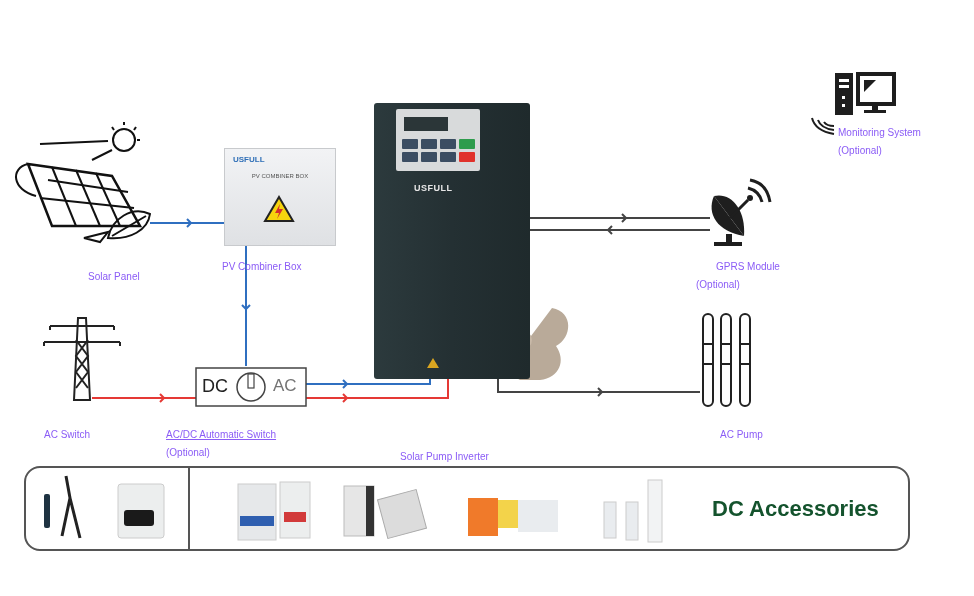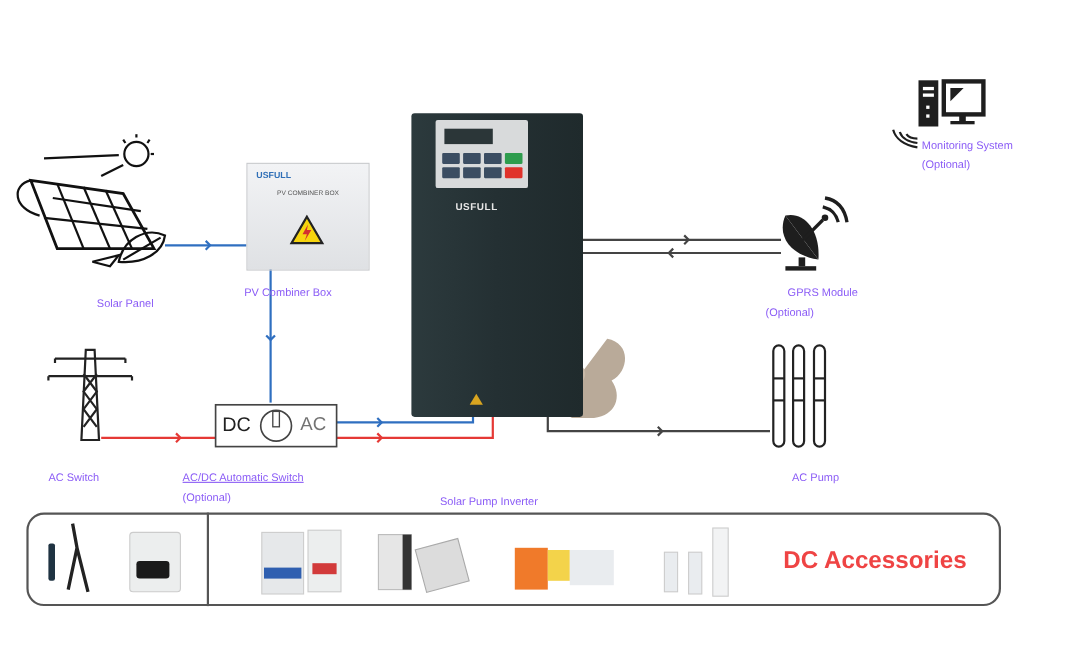--- a/index.html
+++ b/index.html
@@ -1,21 +1,21 @@
 <!DOCTYPE html>
 <html><head>
 <meta charset="utf-8">
 <style>
   html, body { margin:0; padding:0; background:#ffffff; }
   body { width:974px; height:596px; position:relative; overflow:hidden; font-family:"Liberation Sans", sans-serif; color:#333; }
   .lbl { position:absolute; font-size:10px; color:#8b5cf6; line-height:18px; white-space:nowrap; }
   svg.canvas { position:absolute; left:0; top:0; }
   .acc-frame { position:absolute; left:24px; top:466px; width:886px; height:85px; border:2px solid #555; border-radius:16px; box-sizing:border-box; }
   .acc-divider { position:absolute; left:188px; top:466px; width:2px; height:85px; background:#555; }
-  .acc-title { position:absolute; left:712px; top:496px; font-size:22px; font-weight:bold; color:#ef4444; }
+  .acc-title { position:absolute; left:712px; top:496px; font-size:22px; font-weight:bold; color:#14532d; }
   .combiner { position:absolute; left:224px; top:148px; width:110px; height:96px; background:linear-gradient(#f2f3f5,#dfe1e4); border:1px solid #c8cacd; }
   .combiner .brand { position:absolute; left:8px; top:6px; font-size:8px; font-weight:bold; color:#2f6fb7; }
   .combiner .model { position:absolute; left:0; right:0; top:24px; text-align:center; font-size:6px; color:#555; }
   .inverter { position:absolute; left:374px; top:103px; width:156px; height:276px; background:linear-gradient(90deg,#2c3a3d 0%,#243033 50%,#1f2a2c 100%); border-radius:3px; }
   .inverter .panel { position:absolute; left:22px; top:6px; width:84px; height:62px; background:#d8dadb; border-radius:2px; }
   .inverter .screen { position:absolute; left:8px; top:8px; width:44px; height:14px; background:#2b3638; }
   .inverter .keys { position:absolute; left:6px; top:30px; display:grid; grid-template-columns:repeat(4,16px); grid-gap:3px; }
   .inverter .key { width:16px; height:10px; background:#3b4d62; border-radius:1px; }
   .inverter .key.run { background:#2e9c4d; }
   .inverter .key.stop { background:#e0322b; }

